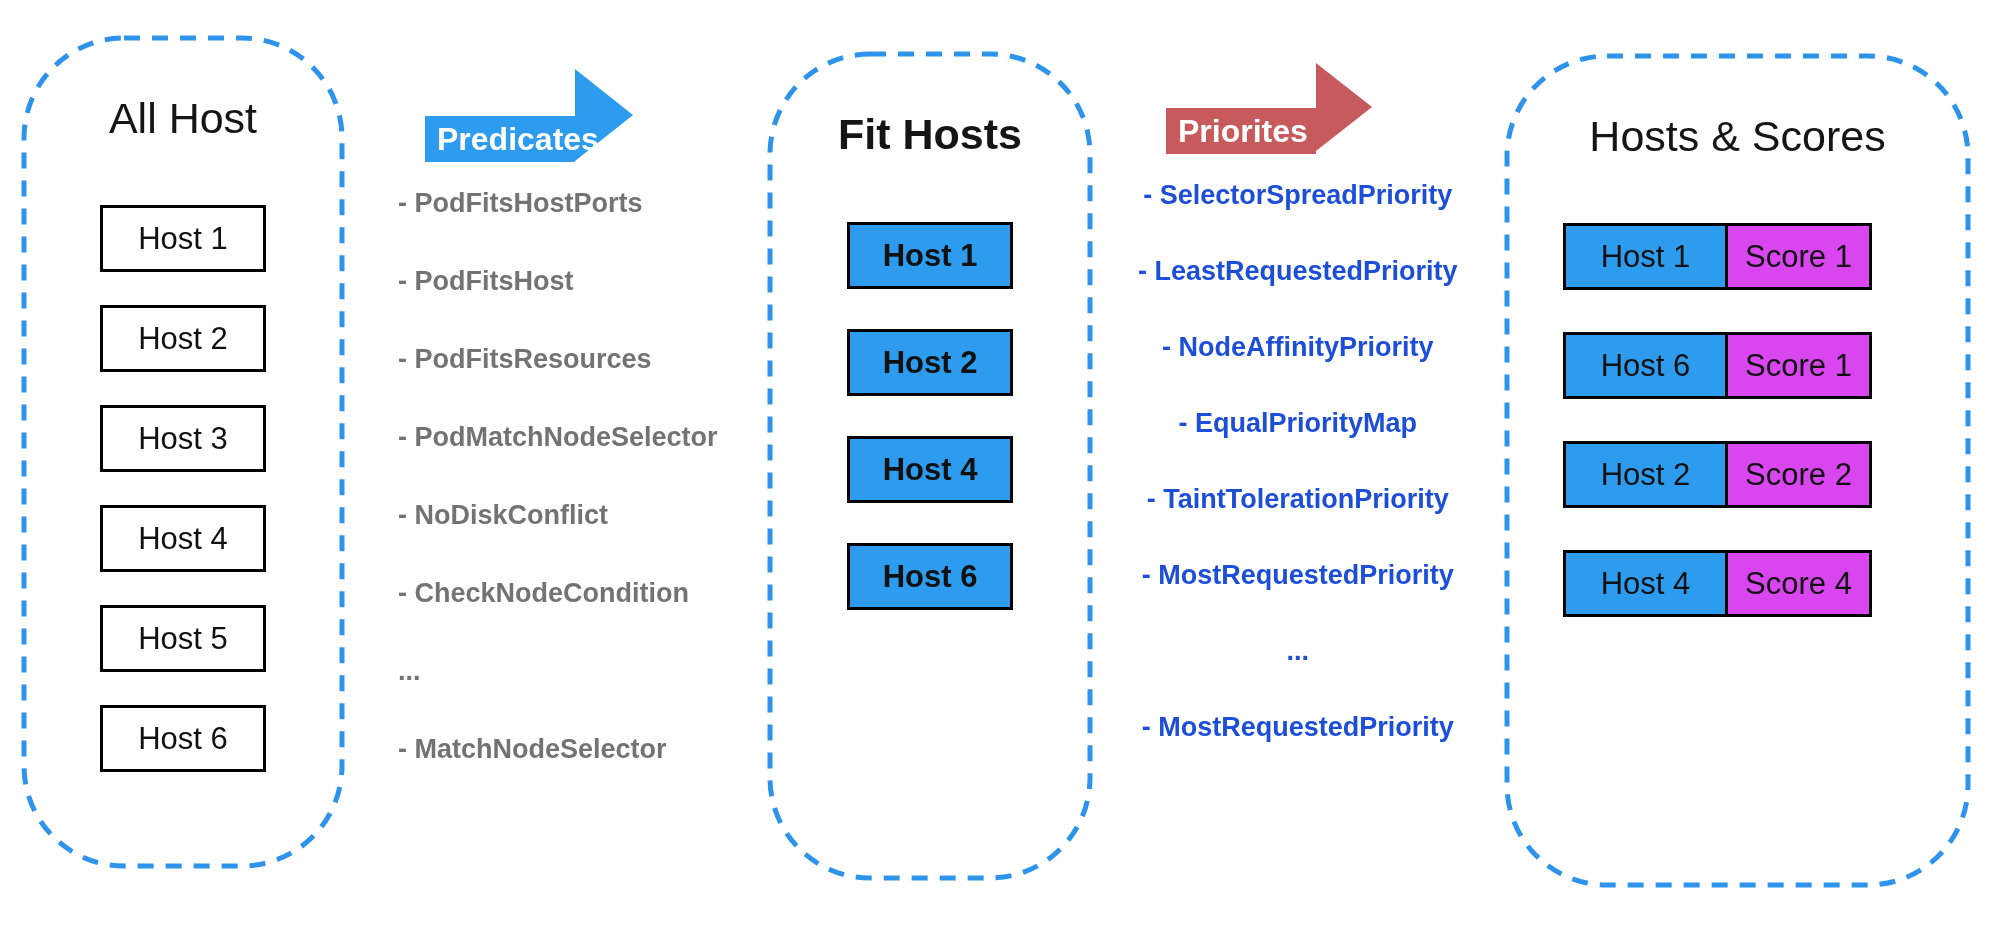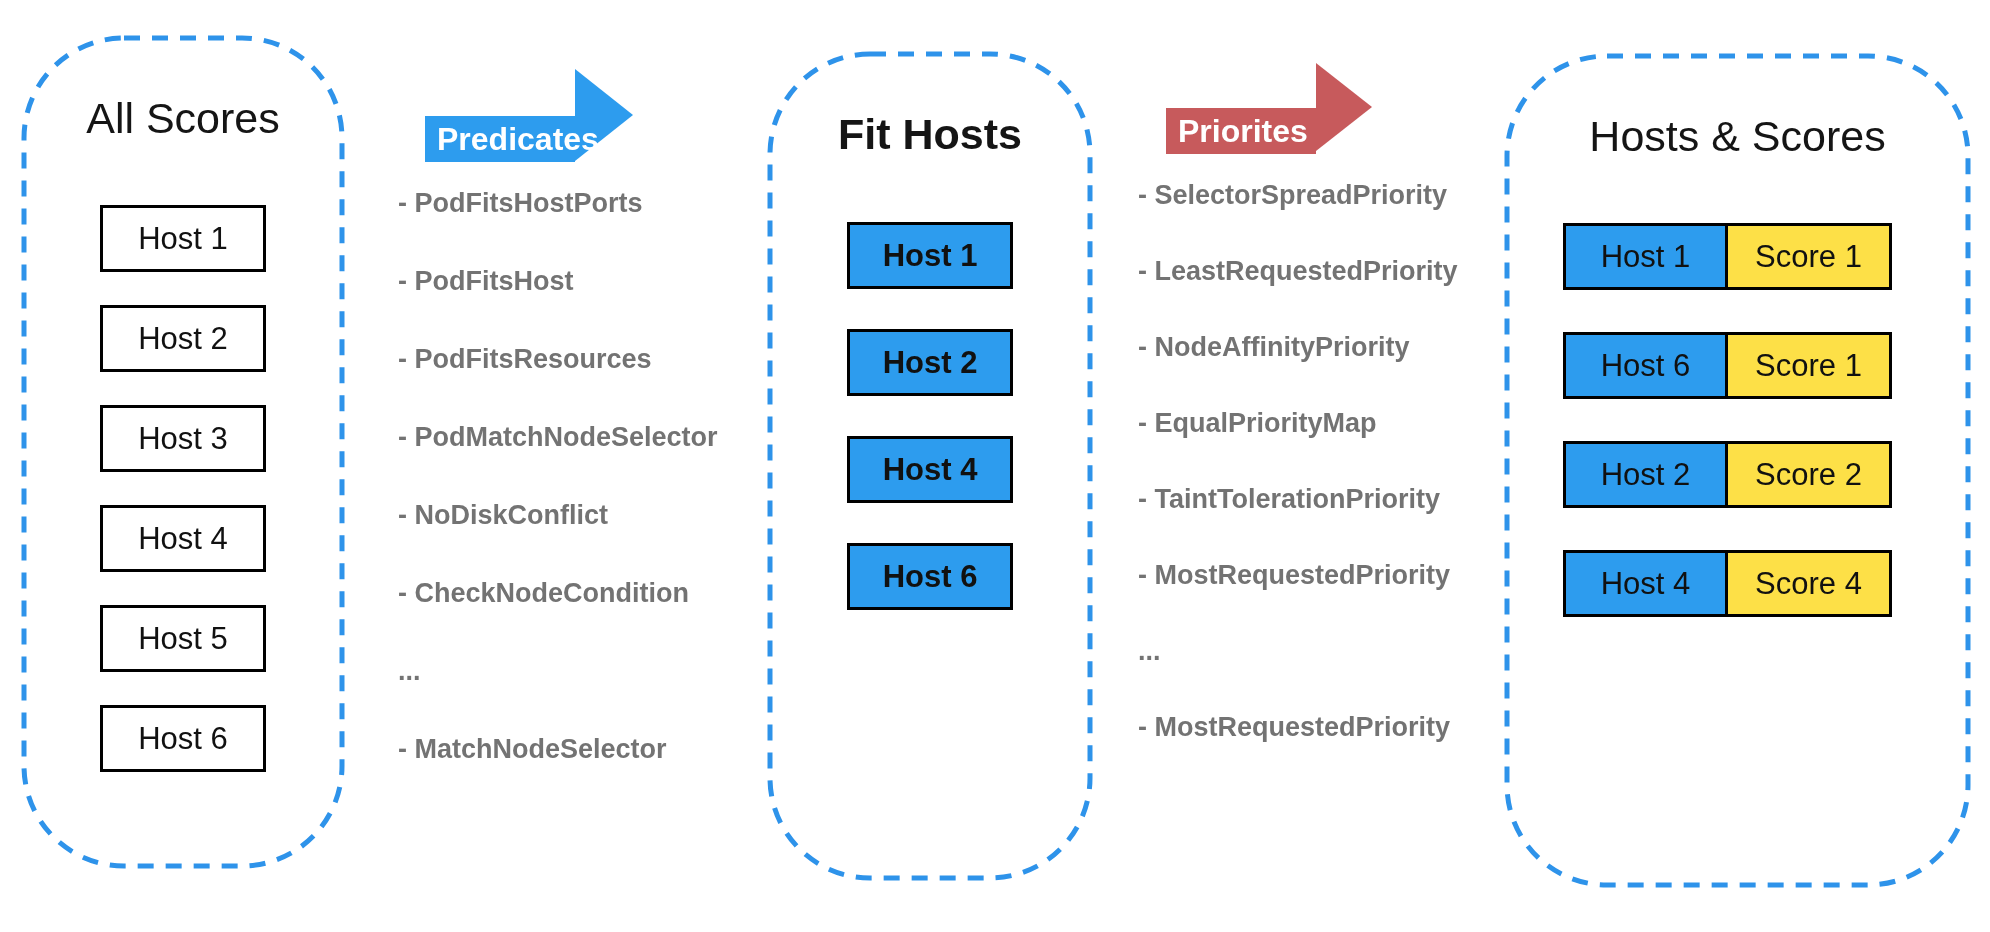--- a/index.html
+++ b/index.html
@@ -33,21 +33,21 @@
 
   
   .hs-row{display:flex;}
   .hs-cell{
     box-sizing:border-box;height:67px;
     border:3px solid #000;
     display:flex;align-items:center;justify-content:center;
     font-size:31px;color:#111;
   }
   .hs-host{width:165px;background:#2D9CEE;}
-  .hs-score{width:164px;background:#fde047;border-left:none;}
+  .hs-score{width:144px;background:#d946ef;border-left:none;}
 
   
   .flow-arrow{position:absolute;display:flex;align-items:center;}
   .arrow-body{
     display:flex;align-items:center;
     height:46px;
     margin-top:48px;
   }
   .arrow-label{
     padding-left:12px;
@@ -66,21 +66,21 @@
     border-left:56px solid #C75A5C;
   }
 
   
   .list{
     position:absolute;display:flex;flex-direction:column;
     font-weight:bold;font-size:27px;line-height:30px;
     white-space:nowrap;
   }
   #predicates-list{left:398px;top:188px;gap:48px;color:#737373;}
-  #priorities-list{left:1138px;top:180px;gap:46px;color:#737373;}
+  #priorities-list{left:1138px;top:180px;gap:46px;color:#1d4ed8;align-items:center;}
 
   
   #all-hosts-panel{left:24px;top:38px;width:318px;height:828px;}
   #fit-hosts-panel{left:770px;top:54px;width:320px;height:824px;font-weight:bold;}
   #hosts-scores-panel{left:1507px;top:56px;width:461px;height:829px;}
 
   #all-hosts-stack{left:76px;top:167px;gap:33px;}
   #fit-hosts-stack{left:77px;top:168px;gap:40px;}
   #hs-rows{left:56px;top:167px;display:flex;flex-direction:column;gap:42px;position:absolute;}
 
@@ -92,21 +92,21 @@
 
 <div class="canvas">
 
   <svg class="borders" width="1990" height="932">
     <rect x="24" y="38" width="318" height="828" rx="100" stroke-dasharray="16 12"></rect>
     <rect x="770" y="54" width="320" height="824" rx="100" stroke-dasharray="16 12"></rect>
     <rect x="1507" y="56" width="461" height="829" rx="100" stroke-dasharray="16 12"></rect>
   </svg>
 
   <div class="panel" id="all-hosts-panel">
-    <div class="panel-title">All Scores</div>
+    <div class="panel-title">All Host</div>
     <div class="stack" id="all-hosts-stack">
       <div class="host-box">Host 1</div>
       <div class="host-box">Host 2</div>
       <div class="host-box">Host 3</div>
       <div class="host-box">Host 4</div>
       <div class="host-box">Host 5</div>
       <div class="host-box">Host 6</div>
     </div>
   </div>
 

